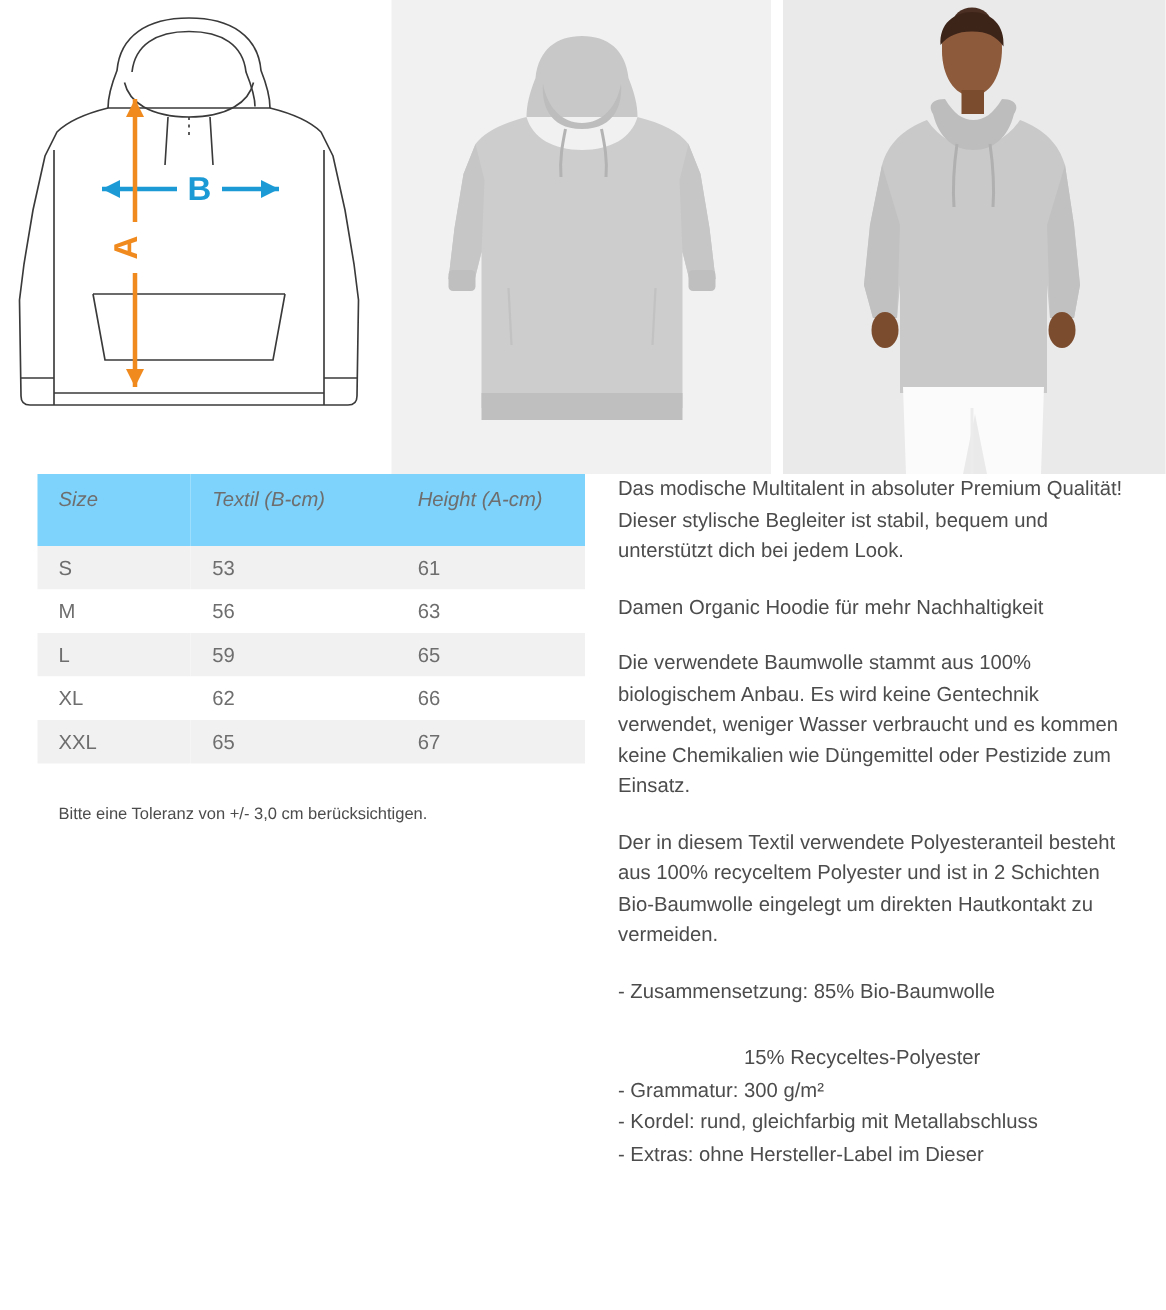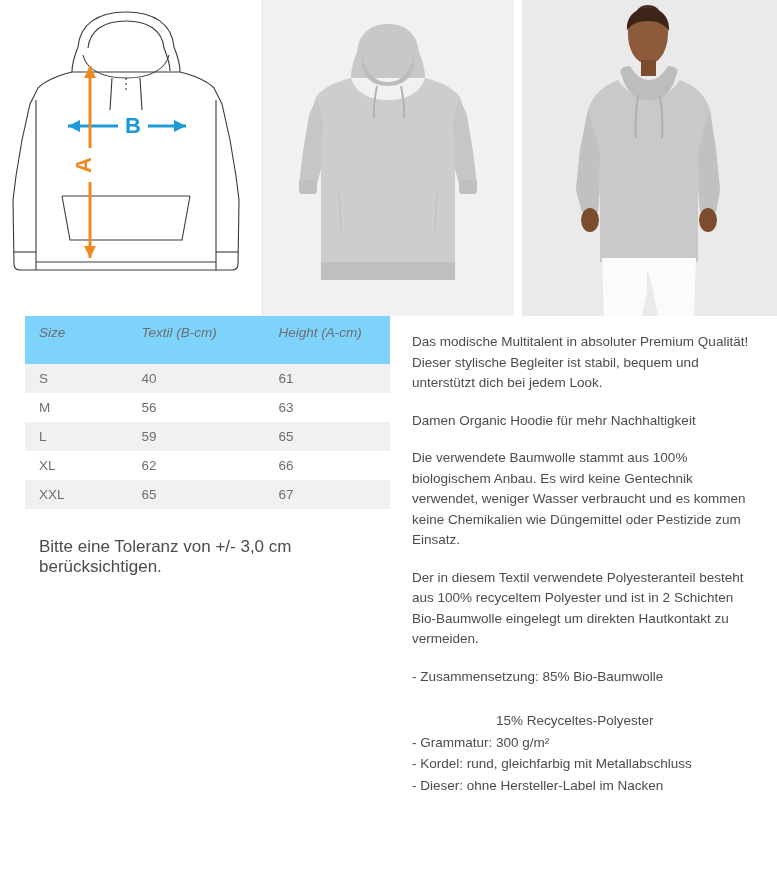--- a/index.html
+++ b/index.html
@@ -97,27 +97,27 @@
   table.size-table tbody tr:nth-child(even) td {
     background: #ffffff;
   }
   .col-size { width: 100px; }
   .col-width { width: 140px; }
   .col-height { width: 125px; }
 
   .tolerance {
     margin-top: 28px;
     padding-left: 14px;
-    font-size: 17px;
+    font-size: 11px;
     color: #4c4c4c;
   }
 
   
   .right-col p {
-    margin: 16px 0 17px 0;
+    margin: 0 0 17px 0;
   }
   .right-col .indent1 { padding-left: 54px; display: block; }
   .right-col .indent2 { padding-left: 54px; display: block; }
   .right-col .indent-comp { padding-left: 84px; display: block; margin-top: 24px; }
   .spec-list p {
     margin: 0 0 1px 0;
   }
   .spec-list {
     margin-top: 0;
   }
@@ -256,21 +256,21 @@
         <thead>
           <tr>
             <th class="col-size">Size</th>
             <th class="col-width">Textil  (B-cm)</th>
             <th class="col-height">Height (A-cm)</th>
           </tr>
         </thead>
         <tbody>
           <tr>
             <td>S</td>
-            <td>40</td>
+            <td>53</td>
             <td>61</td>
           </tr>
           <tr>
             <td>M</td>
             <td>56</td>
             <td>63</td>
           </tr>
           <tr>
             <td>L</td>
             <td>59</td>
@@ -300,17 +300,17 @@
       <p>Die verwendete Baumwolle stammt aus 100% biologischem Anbau. Es wird keine Gentechnik verwendet, weniger Wasser verbraucht und es kommen keine Chemikalien wie Düngemittel oder Pestizide zum Einsatz.</p>
       <p>Der in diesem Textil verwendete Polyesteranteil besteht aus 100% recyceltem Polyester und ist in 2 Schichten Bio-Baumwolle eingelegt um direkten Hautkontakt zu vermeiden.</p>
 
       <div class="spec-list">
         <p>
           <span>- Zusammensetzung: 85% Bio-Baumwolle</span>
           <span class="indent-comp">15% Recyceltes-Polyester</span>
         </p>
         <p>- Grammatur: 300 g/m²</p>
         <p>- Kordel: rund, gleichfarbig mit Metallabschluss</p>
-        <p>- Dieser: ohne Hersteller-Label im Nacken</p>
+        <p>- Extras: ohne Hersteller-Label im Dieser</p>
       </div>
     </div>
   </div>
 </div>
 
 </body></html>

